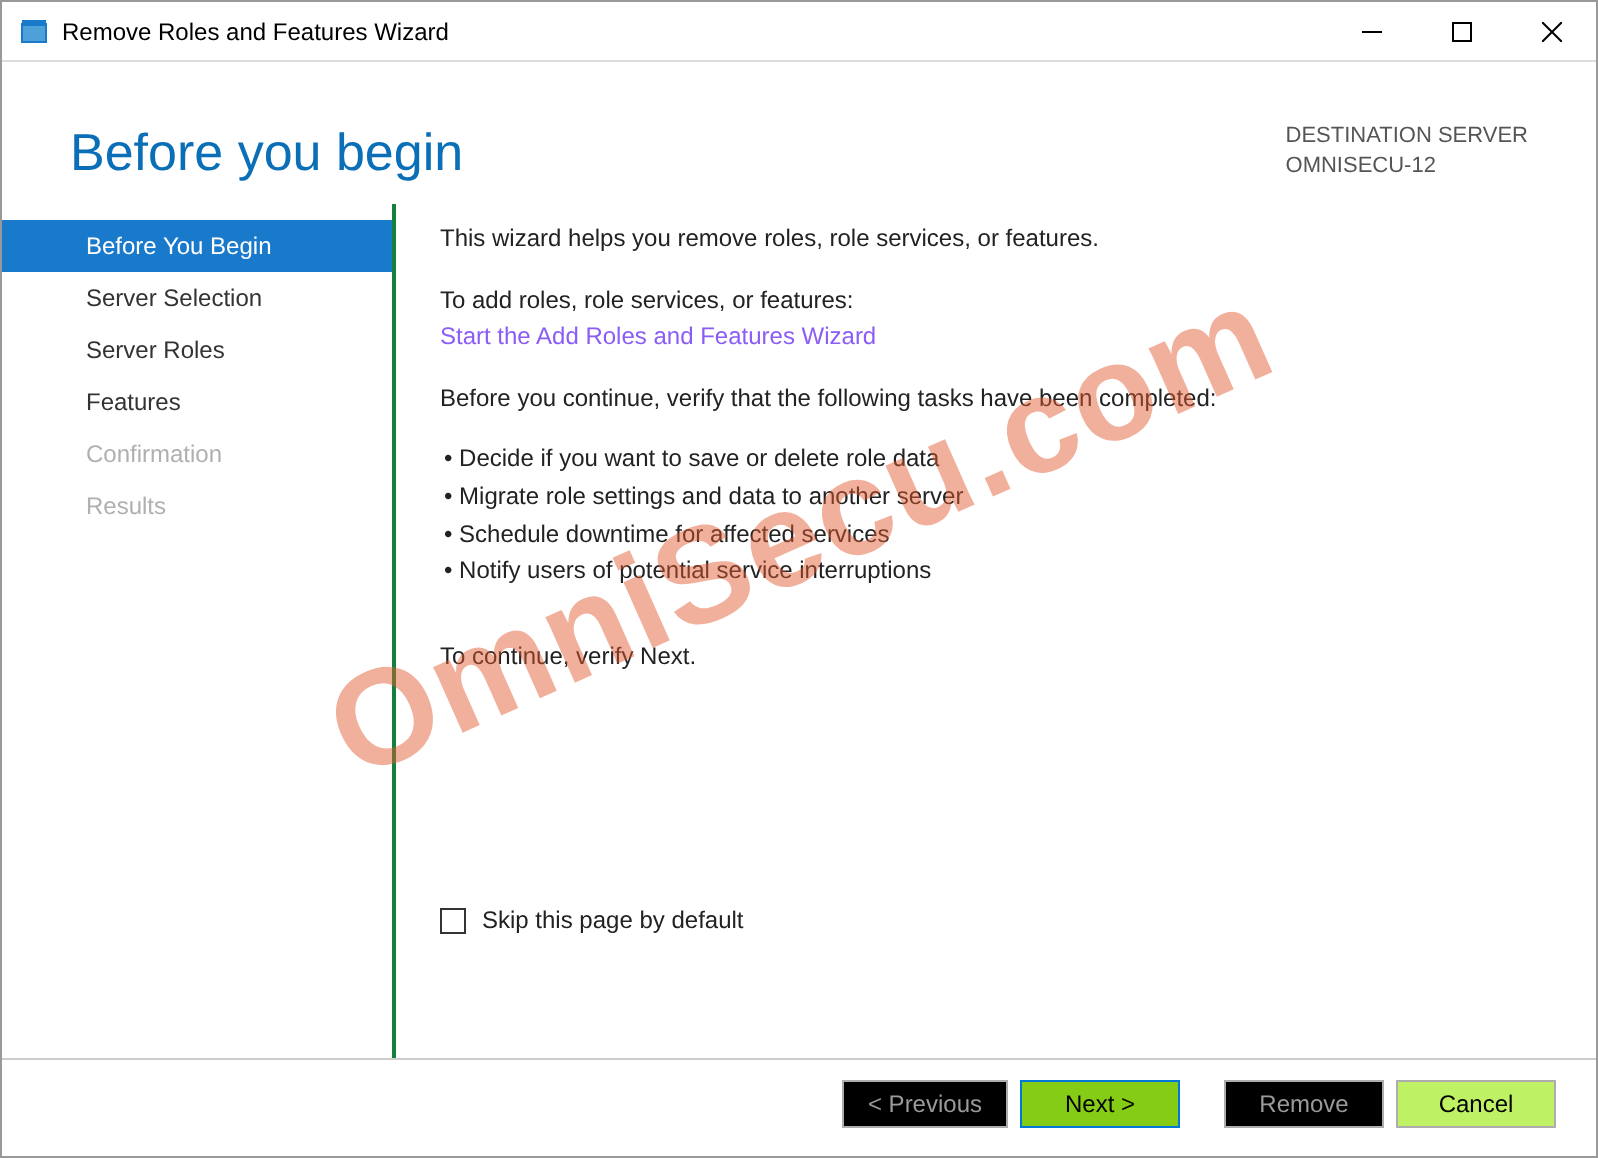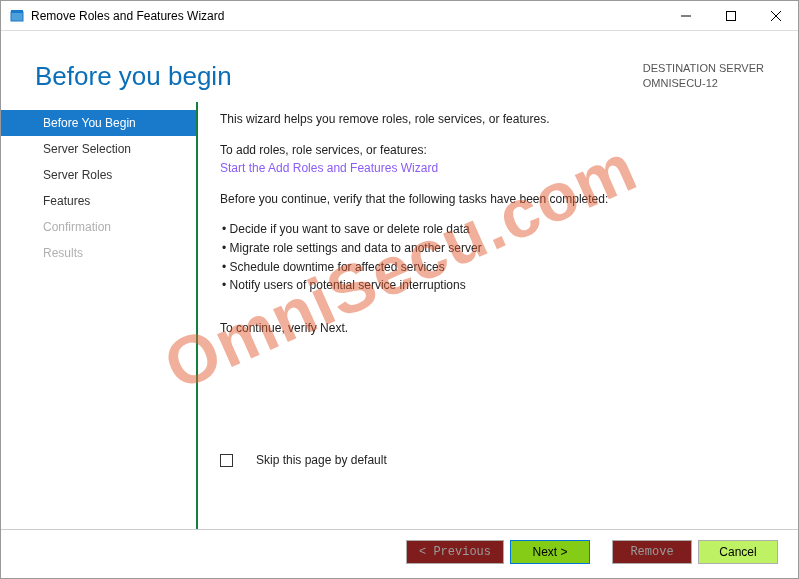--- a/index.html
+++ b/index.html
@@ -17,26 +17,26 @@
     .main { flex: 1; display: flex; padding: 0 20px 0 0; }
     .sidebar { width: 195px; padding-top: 8px; }
     .side-item { padding: 6px 10px 6px 42px; font-size: 12px; color: #333; }
     .side-item.active { background: #1979ca; color: #fff; }
     .side-item.disabled { color: #b0b0b0; }
     .content { flex: 1; border-left: 2px solid #15803d; padding: 8px 10px 8px 22px; font-size: 12px; color: #222; line-height: 1.55; }
     .content p { margin-bottom: 12px; }
     .content .link { color: #8b5cf6; }
     .bullets { margin: 6px 0 24px 2px; }
     .bullets .b::before { content: "•  "; }
-    .skip { display: flex; align-items: center; gap: 23px; margin-top: 114px; }
+    .skip { display: flex; align-items: center; gap: 8px; margin-top: 114px; }
     .cb { width: 13px; height: 13px; border: 1px solid #333; display:inline-block; }
     .footer { border-top: 1px solid #ccc; padding: 10px 20px 14px 0; display: flex; justify-content: flex-end; gap: 6px; }
     .btn { min-width: 80px; height: 24px; border: 1px solid #adadad; background: #bef264; font-size: 12px; display:flex; align-items:center; justify-content:center; padding:0 12px; }
     .btn.primary { background: #84cc16; border-color:#0078d7; }
-    .btn.disabled { color: #9a9a9a; background:#7f1d1d;font-family:Liberation Mono, monospace;}
+    .btn.disabled { color: #9a9a9a; background:#000000;}
     .watermark { position: absolute; top: 46%; left: 50%; transform: translate(-50%,-50%) rotate(-24deg); font-size: 68px; font-weight: 600; color: rgba(226,90,46,0.48); pointer-events: none; letter-spacing: 1px; white-space:nowrap; }
     .gap { width: 10px; }
   </style>
 </head>
 <body>
 
 <div class="window">
 
   <div class="titlebar">
     <span class="titlebar-icon">

